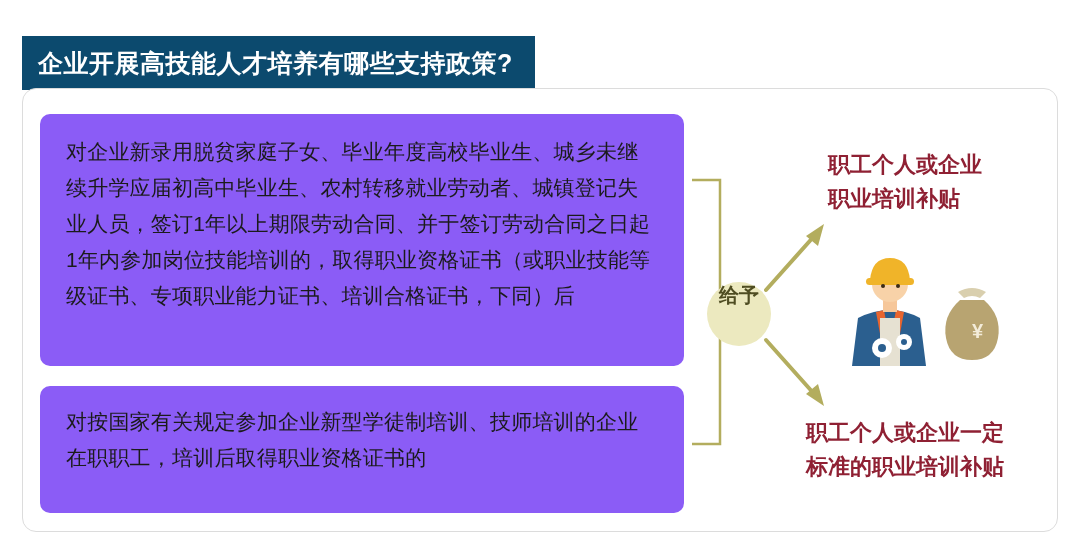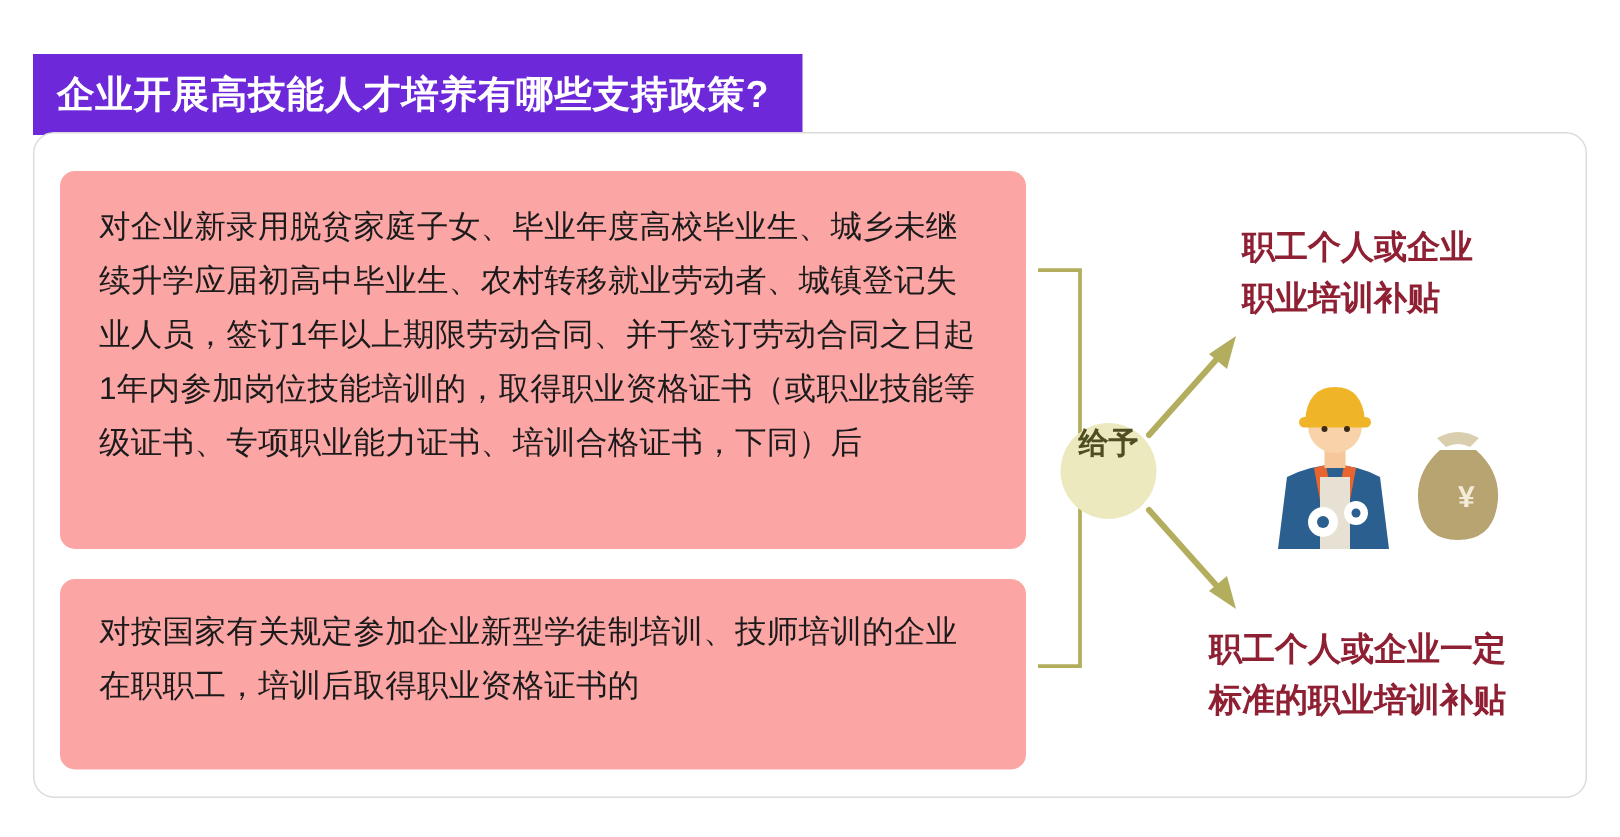--- a/index.html
+++ b/index.html
@@ -22,21 +22,21 @@
     height: 558px;
     background: #ffffff;
   }
 
   
   #title-bar {
     position: absolute;
     left: 22px;
     top: 36px;
     height: 54px;
-    background: #6d28d9;
+    background: #0c4a6e;
     display: flex;
     align-items: center;
     padding: 0 22px 0 16px;
     box-sizing: border-box;
   }
   #title-text {
     color: #ffffff;
     font-size: 25px;
     font-weight: bold;
     letter-spacing: 0.5px;
@@ -53,21 +53,21 @@
     height: 444px;
     border: 1px solid #dcdcdc;
     border-radius: 14px;
     box-sizing: border-box;
     background: #ffffff;
   }
 
   
   .text-card {
     position: absolute;
-    background: #fca5a5;
+    background: #8b5cf6;
     border-radius: 10px;
     box-sizing: border-box;
     padding: 20px 26px 18px 26px;
     color: #1b1b1b;
     font-size: 21px;
     line-height: 1.72;
     letter-spacing: 0.2px;
   }
   #card-1 {
     left: 40px;

